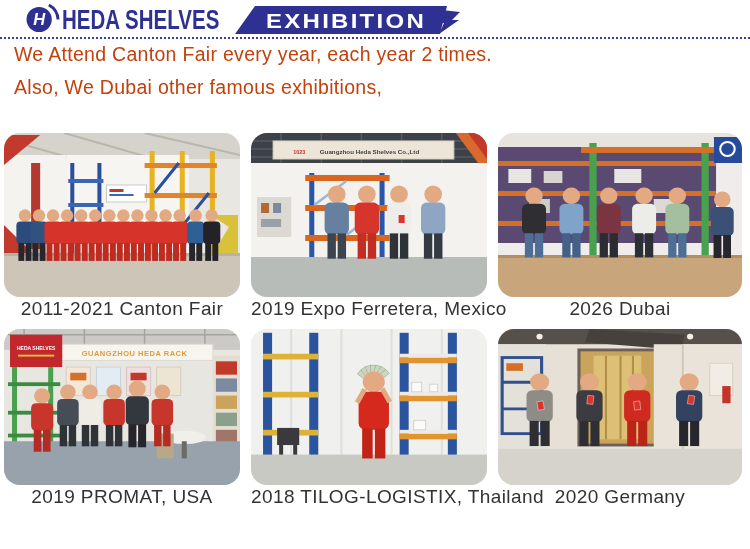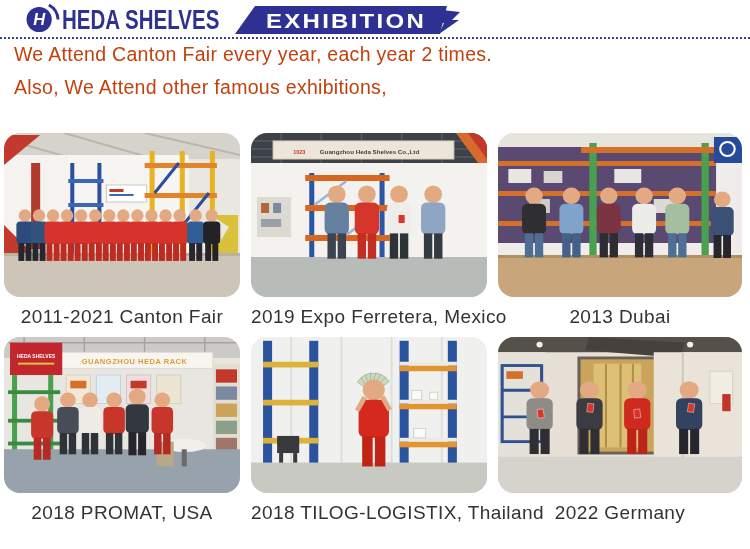--- a/index.html
+++ b/index.html
@@ -34,21 +34,21 @@
     column-gap:11px; row-gap:5px;
   }
   figure { margin:0; }
   .photo {
     width:100%; border-radius:16px; overflow:hidden; background:#e8e6e1;
   }
   .row1 .photo { height:164px; }
   .row2 .photo { height:156px; }
   .photo svg { display:block; width:100%; height:100%; }
   figcaption {
-    margin-top:9px; height:26px; text-align:center;
+    margin-top:1px; height:26px; text-align:center;
     font-size:19px; color:#333333; letter-spacing:0.4px; font-weight:500;
     white-space:nowrap;
   }
 </style>
 </head>
 <body>
 
 <svg style="position:absolute;width:0;height:0" aria-hidden="true">
   <defs>
     <symbol id="psn" overflow="visible">
@@ -73,21 +73,21 @@
     <svg class="banner-svg" viewBox="0 0 232 31" preserveAspectRatio="none">
       <polygon points="21,1 213,1 206,29 1,29" fill="#2e3192"></polygon>
       <polygon points="208,5 226,7 218,15 225,15 205,29 210,18 203,18" fill="#2e3192"></polygon>
       <text x="112" y="23" text-anchor="middle" font-size="21" font-weight="bold" fill="#ffffff" letter-spacing="2" textLength="160" lengthAdjust="spacingAndGlyphs" font-family="Liberation Sans, sans-serif">EXHIBITION</text>
     </svg>
   </div>
   <div class="divider"></div>
 
   <div class="intro">
     <p>We Attend Canton Fair every year, each year 2 times.</p>
-    <p>Also, We Attend other famous exhibitions,</p>
+    <p>Also, We Dubai other famous exhibitions,</p>
   </div>
 
   <div class="gallery">
 
     <figure class="row1">
       <div class="photo">
         <svg viewBox="0 0 235 164" preserveAspectRatio="none">
           <rect width="235" height="164" fill="#e9e7e2"></rect>
           <rect width="235" height="26" fill="#d6d3cc"></rect>
           <path d="M0 6 L70 26 M60 0 L150 26 M140 0 L235 22" stroke="#b9b6ae" stroke-width="2" fill="none"></path>
@@ -190,21 +190,21 @@
           <rect x="0" y="122" width="235" height="42" fill="#c9a57c"></rect>
           <rect x="0" y="122" width="235" height="3" fill="#b08f60"></rect>
           <use href="#psn" transform="translate(20,54) scale(2.1)" style="color:#2e2e33;--pants:#4e6e95"></use>
           <use href="#psn" transform="translate(56,54) scale(2.1)" style="color:#7fa3c9;--pants:#44618a"></use>
           <use href="#psn" transform="translate(92,54) scale(2.1)" style="color:#7b3542;--pants:#2c2c31"></use>
           <use href="#psn" transform="translate(126,54) scale(2.1)" style="color:#ecece8;--pants:#2c3036"></use>
           <use href="#psn" transform="translate(158,54) scale(2.1)" style="color:#a3bfa0;--pants:#4e6e95"></use>
           <use href="#psn" transform="translate(202,58) scale(2.0)" style="color:#3a5175;--pants:#26262c"></use>
         </svg>
       </div>
-      <figcaption>2013 Dubai</figcaption>
+      <figcaption>2026 Dubai</figcaption>
     </figure>
 
     <figure class="row2">
       <div class="photo">
         <svg viewBox="0 0 235 164" preserveAspectRatio="none">
           <rect width="235" height="164" fill="#e8e6e1"></rect>
           <rect width="235" height="22" fill="#cbcac6"></rect>
           <path d="M0 6 H235 M20 0 V22 M80 0 V22 M140 0 V22 M200 0 V22" stroke="#a5a49f" stroke-width="1.5"></path>
           <rect x="52" y="16" width="156" height="17" fill="#f7f5f0" stroke="#ddd8cf" stroke-width="1"></rect>
           <text x="130" y="28" text-anchor="middle" font-size="7.5" font-weight="bold" fill="#df9c38" letter-spacing="0.5" font-family="Liberation Sans, sans-serif">GUANGZHOU HEDA RACK</text>
@@ -234,21 +234,21 @@
           <rect x="177" y="118" width="5" height="18" fill="#6b6b66"></rect>
           <rect x="152" y="110" width="17" height="26" fill="#b8a888"></rect>
           <use href="#psn" transform="translate(24,62) scale(2.0)" style="color:#c8352b;--pants:#b52a22"></use>
           <use href="#psn" transform="translate(50,58) scale(1.95)" style="color:#474d57;--pants:#2e3338"></use>
           <use href="#psn" transform="translate(72,58) scale(1.95)" style="color:#efece6;--pants:#2e3338"></use>
           <use href="#psn" transform="translate(96,58) scale(1.95)" style="color:#c8352b;--pants:#2e3338"></use>
           <use href="#psn" transform="translate(118,54) scale(2.1)" style="color:#33373e;--pants:#26262c"></use>
           <use href="#psn" transform="translate(144,58) scale(1.95)" style="color:#c8352b;--pants:#b52a22"></use>
         </svg>
       </div>
-      <figcaption>2018 PROMAT, USA</figcaption>
+      <figcaption>2019 PROMAT, USA</figcaption>
     </figure>
 
     <figure class="row2">
       <div class="photo">
         <svg viewBox="0 0 235 164" preserveAspectRatio="none">
           <rect width="235" height="164" fill="#f0f1ee"></rect>
           <path d="M40 0 V132 M90 0 V132 M140 0 V132 M190 0 V132" stroke="#dedfda" stroke-width="2"></path>
           <rect x="12" y="4" width="9" height="146" fill="#2a549e"></rect>
           <rect x="58" y="4" width="9" height="146" fill="#2a549e"></rect>
           <rect x="148" y="4" width="9" height="146" fill="#2a549e"></rect>
@@ -310,17 +310,17 @@
           <use href="#psn" transform="translate(24,46) scale(2.3)" style="color:#8f8c88;--pants:#2e2e33"></use>
           <use href="#psn" transform="translate(72,46) scale(2.3)" style="color:#3b3b41;--pants:#2e2e33"></use>
           <use href="#psn" transform="translate(118,46) scale(2.3)" style="color:#cf2a1f;--pants:#bd2418"></use>
           <use href="#psn" transform="translate(168,46) scale(2.3)" style="color:#32425f;--pants:#26262c"></use>
           <rect x="38" y="76" width="6" height="9" fill="#d8352c" stroke="#ffffff" stroke-width="0.4" transform="rotate(-8 41 80)"></rect>
           <rect x="86" y="70" width="6" height="9" fill="#d8352c" stroke="#ffffff" stroke-width="0.4" transform="rotate(6 89 74)"></rect>
           <rect x="131" y="76" width="6" height="9" fill="#d8352c" stroke="#ffffff" stroke-width="0.4" transform="rotate(-6 134 80)"></rect>
           <rect x="183" y="70" width="6" height="9" fill="#d8352c" stroke="#ffffff" stroke-width="0.4" transform="rotate(8 186 74)"></rect>
         </svg>
       </div>
-      <figcaption>2022 Germany</figcaption>
+      <figcaption>2020 Germany</figcaption>
     </figure>
 
   </div>
 </div>
 
 </body></html>

